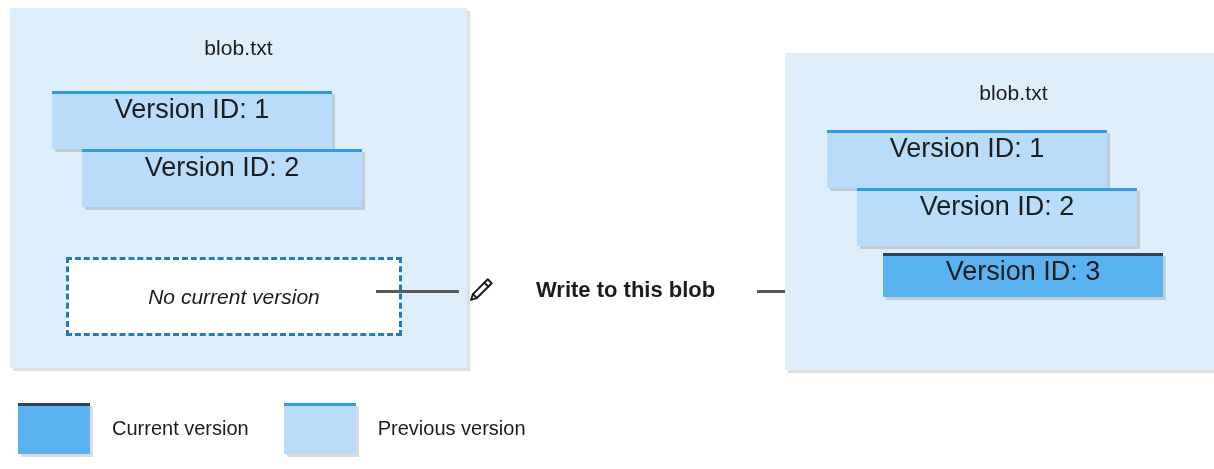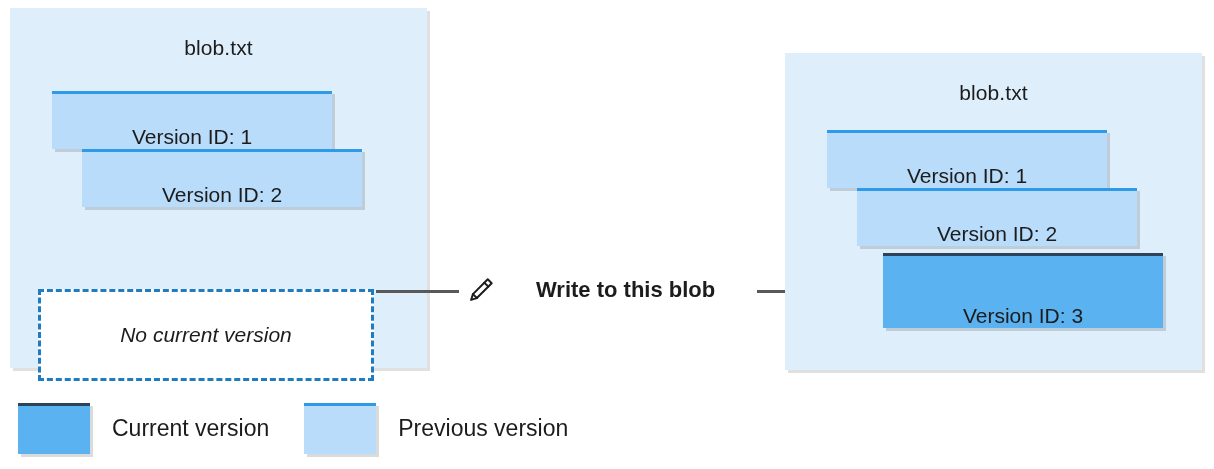--- a/index.html
+++ b/index.html
@@ -17,39 +17,40 @@
     height: 469px;
     background: #ffffff;
     overflow: hidden;
   }
 
   
   .blob-panel {
     position: absolute;
     background: #deeffb;
     box-shadow: 3px 3px 0 0 rgba(0,0,0,0.12);
+    padding-left: 40px;
   }
   .panel-title {
     position: absolute;
     left: 0;
     right: 0;
     text-align: center;
     font-size: 21px;
     color: #1c1c1c;
     letter-spacing: 0.1px;
   }
 
   
   .version-card {
     position: absolute;
     box-sizing: border-box;
     display: flex;
-    align-items: flex-end;
+    align-items: flex-start;
     justify-content: center;
-    font-size: 21px;
+    font-size: 27px;
     color: #1c1c1c;
     box-shadow: 3px 3px 0 0 rgba(0,0,0,0.14);
   }
   .version-card.previous {
     background: #b8dcfa;
     border-top: 3px solid #2e9ae8;
   }
   .version-card.current {
     background: #5bb2f0;
     border-top: 3px solid #2d425b;
@@ -120,21 +121,21 @@
   }
   .legend-swatch.current {
     background: #5bb2f0;
     border-top: 3px solid #2d425b;
   }
   .legend-swatch.previous {
     background: #b8dcfa;
     border-top: 3px solid #2e9ae8;
   }
   .legend-label {
-    font-size: 23px;
+    font-size: 20px;
     color: #1c1c1c;
     margin-left: 22px;
     white-space: nowrap;
   }
 </style>
 </head>
 <body>
 
 <div id="stage">
 
@@ -142,21 +143,21 @@
     <div class="panel-title" style="top:28px;">blob.txt</div>
 
     <div class="version-card previous" style="left:42px; top:83px; width:280px; height:58px;">
       <span>Version ID: 1</span>
     </div>
 
     <div class="version-card previous" style="left:72px; top:141px; width:280px; height:58px;">
       <span>Version ID: 2</span>
     </div>
 
-    <div class="no-version-box" style="left:28px; top:249px; width:336px; height:92px;margin-top:32px;">
+    <div class="no-version-box" style="left:56px; top:249px; width:336px; height:79px;">
       <span>No current version</span>
     </div>
   </div>
 
   <div class="connector" style="left:376px; top:290px; width:83px;"></div>
 
   <div class="action-label" style="left:466px; top:275px;gap:40px;">
     <span class="pencil-icon">
       <svg viewBox="0 0 32 32" width="30" height="30" aria-hidden="true">
         <g fill="none" stroke="#1c1c1c" stroke-width="2.1" stroke-linejoin="round" stroke-linecap="round">
@@ -176,21 +177,21 @@
     <div class="panel-title" style="top:28px;">blob.txt</div>
 
     <div class="version-card previous" style="left:42px; top:77px; width:280px; height:58px;">
       <span>Version ID: 1</span>
     </div>
 
     <div class="version-card previous" style="left:72px; top:135px; width:280px; height:58px;">
       <span>Version ID: 2</span>
     </div>
 
-    <div class="version-card current" style="left:98px; top:200px; width:280px; height:75px;">
+    <div class="version-card current" style="left:98px; top:200px; width:280px; height:44px;">
       <span>Version ID: 3</span>
     </div>
   </div>
 
   <div class="legend" style="left:18px; top:403px;">
     <div class="legend-item">
       <span class="legend-swatch current"></span>
       <span class="legend-label">Current version</span>
     </div>
     <div class="legend-item" style="margin-left:35px;">

